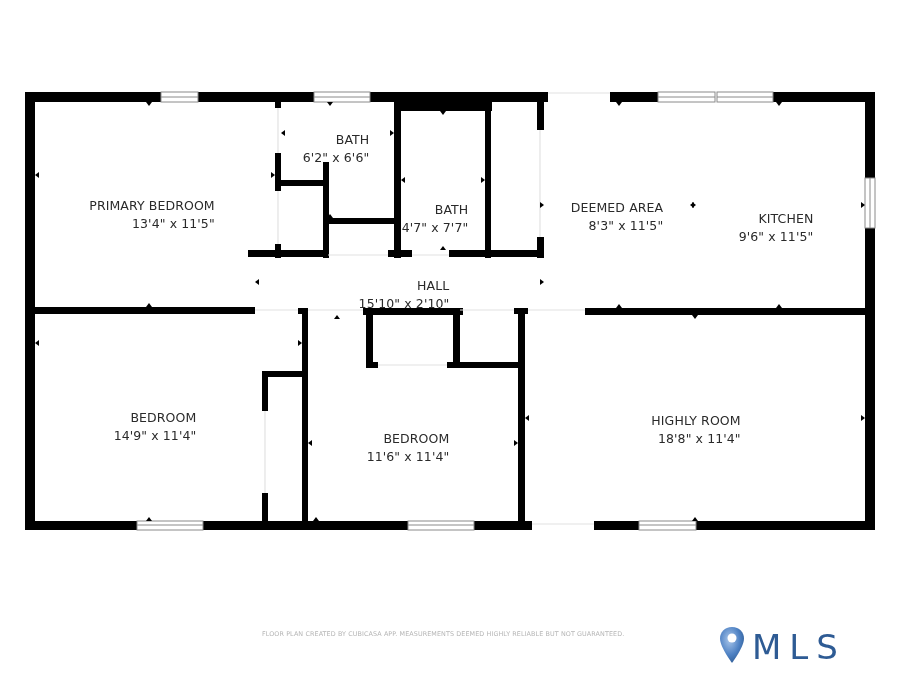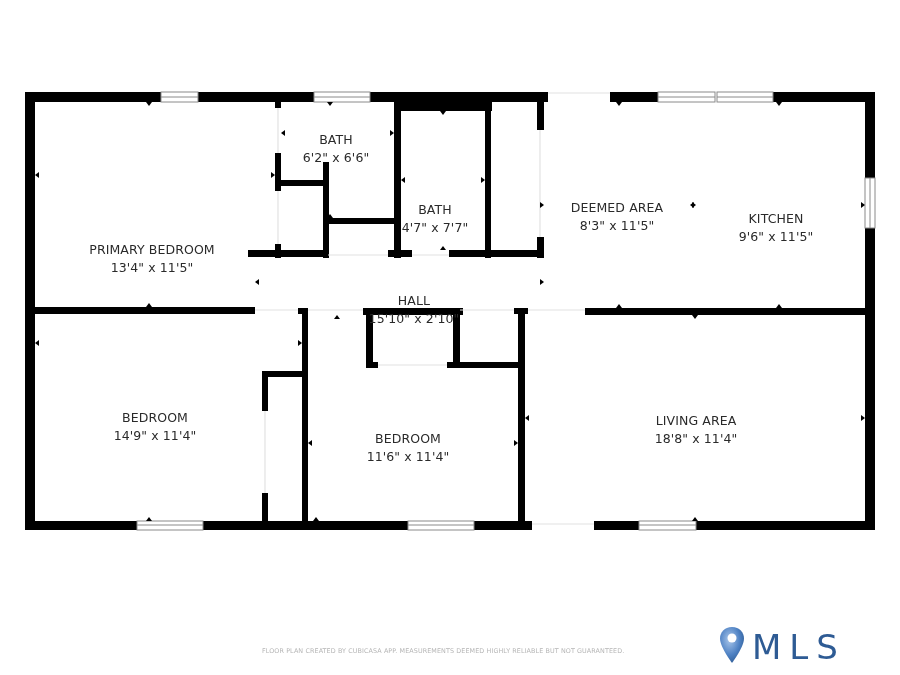--- a/index.html
+++ b/index.html
@@ -1,20 +1,20 @@
 <!DOCTYPE html>
 <html><head>
 <meta charset="utf-8">
 <style>
   html, body { margin: 0; padding: 0; background: #ffffff; }
   body { width: 900px; height: 675px; position: relative; overflow: hidden; font-family: "DejaVu Sans", sans-serif; }
   #plan { position: absolute; left: 0; top: 0; }
-  .room-label { position: absolute; transform: translateX(-50%); text-align: center; color: #2a2a2a; font-size: 12.5px; line-height: 18px; white-space: nowrap; letter-spacing: 0.1px; }
+  .room-label { position: absolute; transform: translateX(-50%); text-align: right; color: #2a2a2a; font-size: 12.5px; line-height: 18px; white-space: nowrap; letter-spacing: 0.1px; }
   .room-label .name, .room-label .dim { display: block; }
-  #disclaimer { position: absolute; left: 262px; top: 647px; font-size: 6.4px; color: #b5b5b5; letter-spacing: 0.1px; white-space: nowrap; font-family: "DejaVu Sans", sans-serif; }
+  #disclaimer { position: absolute; left: 262px; top: 630px; font-size: 6.4px; color: #b5b5b5; letter-spacing: 0.1px; white-space: nowrap; font-family: "DejaVu Sans", sans-serif; }
   #logo { position: absolute; left: 720px; top: 624px; height: 46px; display: flex; align-items: center; color: #2e5b94; font-size: 34px; letter-spacing: 8px; font-family: "DejaVu Sans", sans-serif; font-weight: normal; }
   #logo .pin { display: inline-block; width: 28px; height: 40px; margin: 0 6px 0 -2px; position: relative; top: -2px; }
 </style>
 </head>
 <body>
 
 <svg id="plan" width="900" height="675" viewBox="0 0 900 675" xmlns="http://www.w3.org/2000/svg">
   <g fill="#000">
 
     <rect x="25" y="92" width="136" height="10"></rect>
@@ -139,54 +139,54 @@
     <polygon points="308,443 312,440 312,446"></polygon>
     <polygon points="518,443 514,440 514,446"></polygon>
     <polygon points="313,521 319,521 316,517"></polygon>
     <polygon points="525,418 529,415 529,421"></polygon>
     <polygon points="865,418 861,415 861,421"></polygon>
     <polygon points="692,521 698,521 695,517"></polygon>
     <polygon points="334,319 340,319 337,315"></polygon>
   </g>
 </svg>
 
-<div class="room-label" style="left:152px; top:197px;margin-top:44px;">
+<div class="room-label" style="left:152px; top:197px;">
   <span class="name">PRIMARY BEDROOM</span>
   <span class="dim">13'4" x 11'5"</span>
 </div>
 <div class="room-label" style="left:336px; top:131px;">
   <span class="name">BATH</span>
   <span class="dim">6'2" x 6'6"</span>
 </div>
 <div class="room-label" style="left:435px; top:201px;">
   <span class="name">BATH</span>
   <span class="dim">4'7" x 7'7"</span>
 </div>
 <div class="room-label" style="left:617px; top:199px;">
   <span class="name">DEEMED AREA</span>
   <span class="dim">8'3" x 11'5"</span>
 </div>
 <div class="room-label" style="left:776px; top:202px;margin-top:8px;">
   <span class="name">KITCHEN</span>
   <span class="dim">9'6" x 11'5"</span>
 </div>
-<div class="room-label" style="left:414px; top:277px;margin-top:15px;">
+<div class="room-label" style="left:404px; top:277px;">
   <span class="name">HALL</span>
   <span class="dim">15'10" x 2'10"</span>
 </div>
 <div class="room-label" style="left:155px; top:409px;">
   <span class="name">BEDROOM</span>
   <span class="dim">14'9" x 11'4"</span>
 </div>
 <div class="room-label" style="left:408px; top:430px;">
   <span class="name">BEDROOM</span>
   <span class="dim">11'6" x 11'4"</span>
 </div>
 <div class="room-label" style="left:696px; top:412px;">
-  <span class="name">LIVING AREA</span>
+  <span class="name">HIGHLY ROOM</span>
   <span class="dim">18'8" x 11'4"</span>
 </div>
 
 <div id="disclaimer">FLOOR PLAN CREATED BY CUBICASA APP. MEASUREMENTS DEEMED HIGHLY RELIABLE BUT NOT GUARANTEED.</div>
 
 <div id="logo">
   <span class="pin">
     <svg width="28" height="40" viewBox="0 0 28 40" xmlns="http://www.w3.org/2000/svg">
       <defs>
         <radialGradient id="pg" cx="40%" cy="35%" r="70%">

